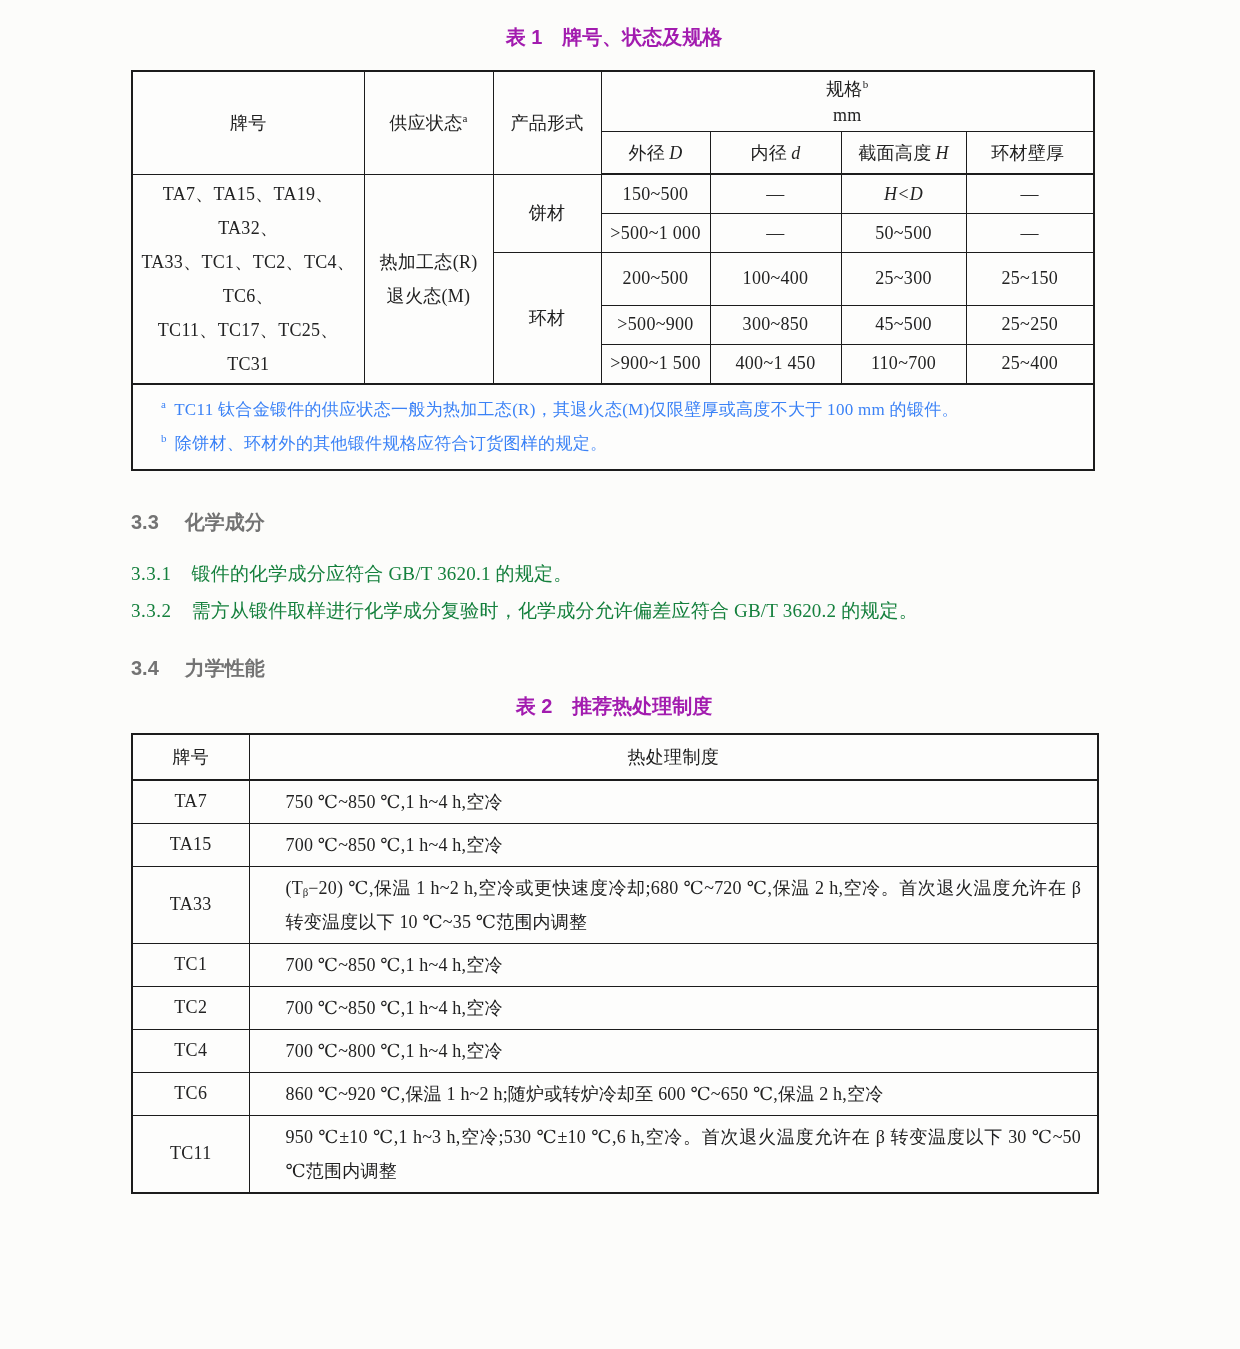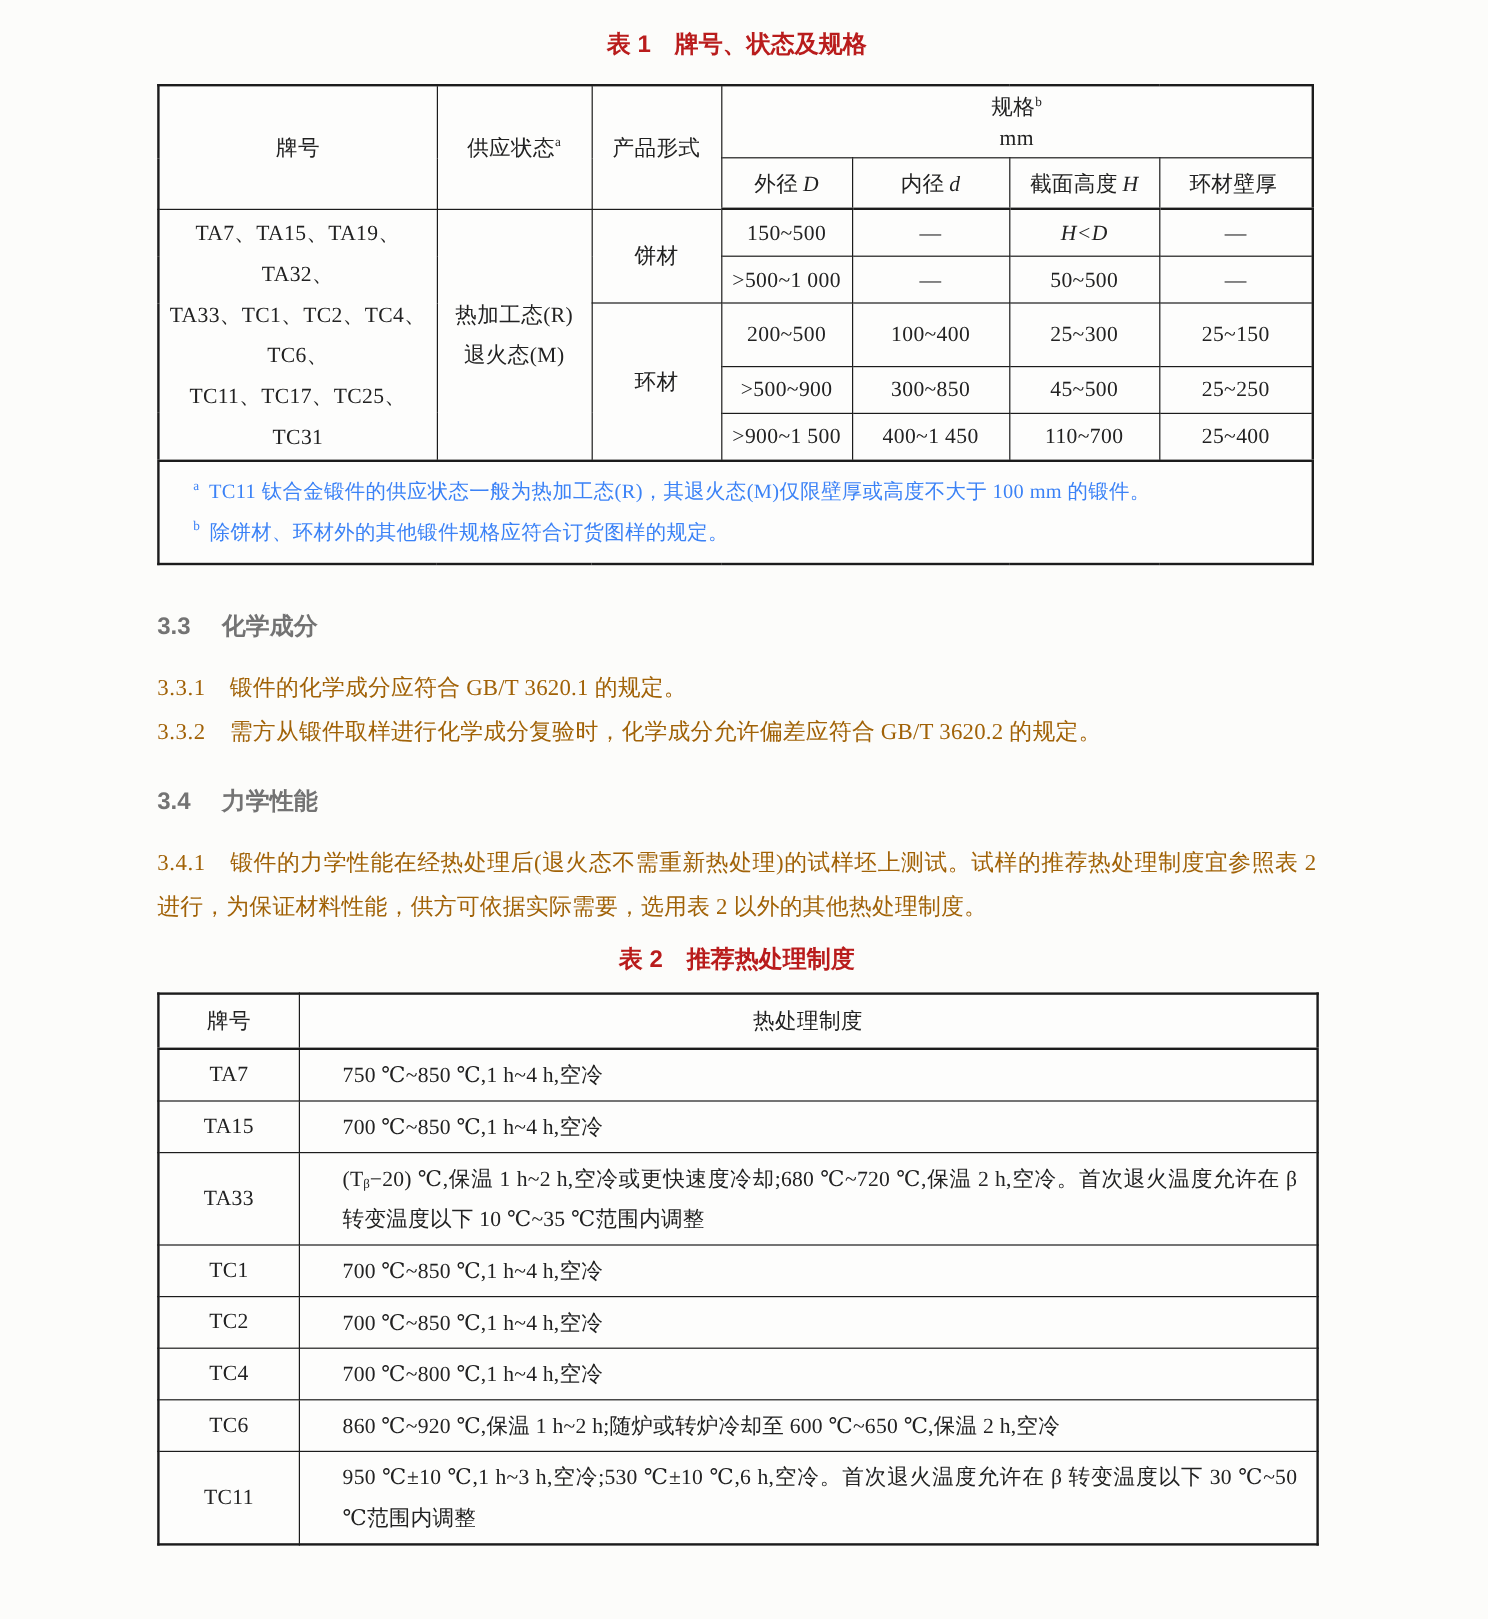--- a/index.html
+++ b/index.html
@@ -4,21 +4,21 @@
 <style>
   html,body{margin:0;padding:0;}
   body{
     width:1240px;height:1349px;overflow:hidden;
     background:#fcfcfa;color:#1d1d1d;
     font-family:"Liberation Serif","DejaVu Serif",serif;
   }
   .content{width:966px;margin-left:131px;}
   .tbl-title{
     text-align:center;font-family:"Liberation Sans","DejaVu Sans",sans-serif;
-    font-weight:bold;font-size:20px;line-height:22px;color:#b91c1c;
+    font-weight:bold;font-size:20px;line-height:22px;color:#a21caf;
   }
   .tbl-title.t1t{margin-top:26px;}
   .tbl-title.t2t{margin-top:14px;}
   table{border-collapse:collapse;table-layout:fixed;background:#fdfdfc;}
   table.t1{margin-top:22px;width:962px;border:2px solid #1c1c1c;}
   table.t2{margin-top:16px;width:966px;border:2px solid #1c1c1c;}
   td{
     border:1px solid #1c1c1c;font-size:18px;color:#222;
     text-align:center;vertical-align:middle;letter-spacing:.3px;
     padding:2px 4px;
@@ -37,21 +37,21 @@
   }
   .fnote .fline{line-height:34px;color:#3b82f6;}
   .fnote sup{margin-right:8px;}
   .sec-heading{
     font-family:"Liberation Sans","DejaVu Sans",sans-serif;font-weight:bold;
     font-size:20px;line-height:26px;color:#737373;
   }
   .sh1{margin-top:38px;}
   .sh2{margin-top:26px;}
   .para{
-    margin:0;font-size:19px;line-height:37px;color:#a16207;
+    margin:0;font-size:19px;line-height:37px;color:#15803d;
     text-align:justify;letter-spacing:.2px;
   }
   .para.first{margin-top:20px;}
   .para .pnum{margin-right:20px;letter-spacing:.5px;}
   .t2 .hrow td{height:40px;border-bottom:2px solid #1c1c1c;}
   .t2 .r td{height:38px;}
   .t2 .r.tall td{height:72px;}
   .t2 td.reg{
     text-align:justify;padding-left:36px;padding-right:16px;
     line-height:34px;letter-spacing:.2px;
@@ -142,23 +142,20 @@
   <p class="para first">
     <span class="pnum">3.3.1</span><span>锻件的化学成分应符合 GB/T 3620.1 的规定。</span>
   </p>
   <p class="para">
     <span class="pnum">3.3.2</span><span>需方从锻件取样进行化学成分复验时，化学成分允许偏差应符合 GB/T 3620.2 的规定。</span>
   </p>
 
   <div class="sec-heading sh2">
     <span class="pnum" style="margin-right:26px">3.4</span><span>力学性能</span>
   </div>
-  <p class="para first">
-    <span class="pnum">3.4.1</span><span>锻件的力学性能在经热处理后(退火态不需重新热处理)的试样坯上测试。试样的推荐热处理制度宜参照表 2 进行，为保证材料性能，供方可依据实际需要，选用表 2 以外的其他热处理制度。</span>
-  </p>
 
   <div class="tbl-title t2t">表 2　推荐热处理制度</div>
 
   <table class="t2">
     <colgroup>
         <col style="width:117px">
         <col style="width:849px">
       </colgroup>
     <tbody>
       <tr class="hrow">

